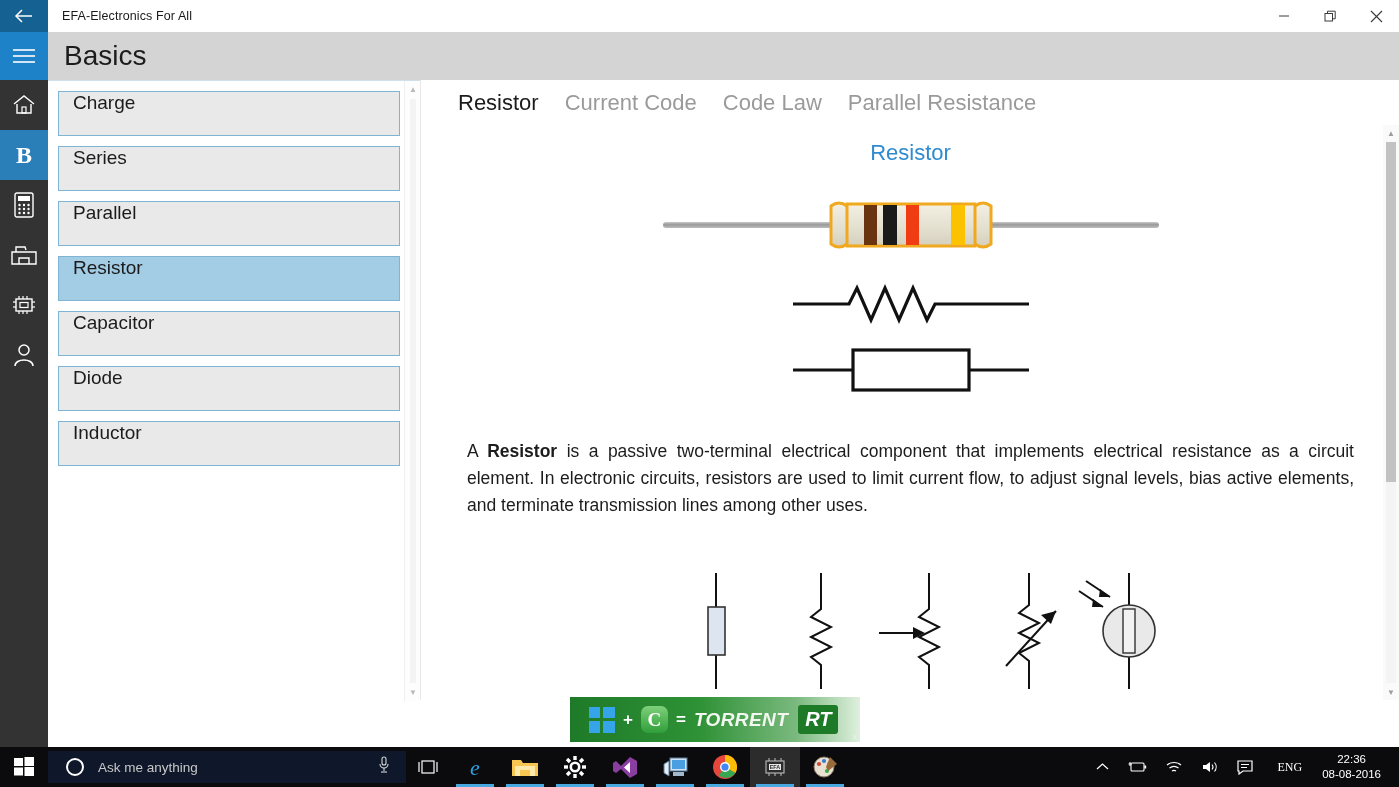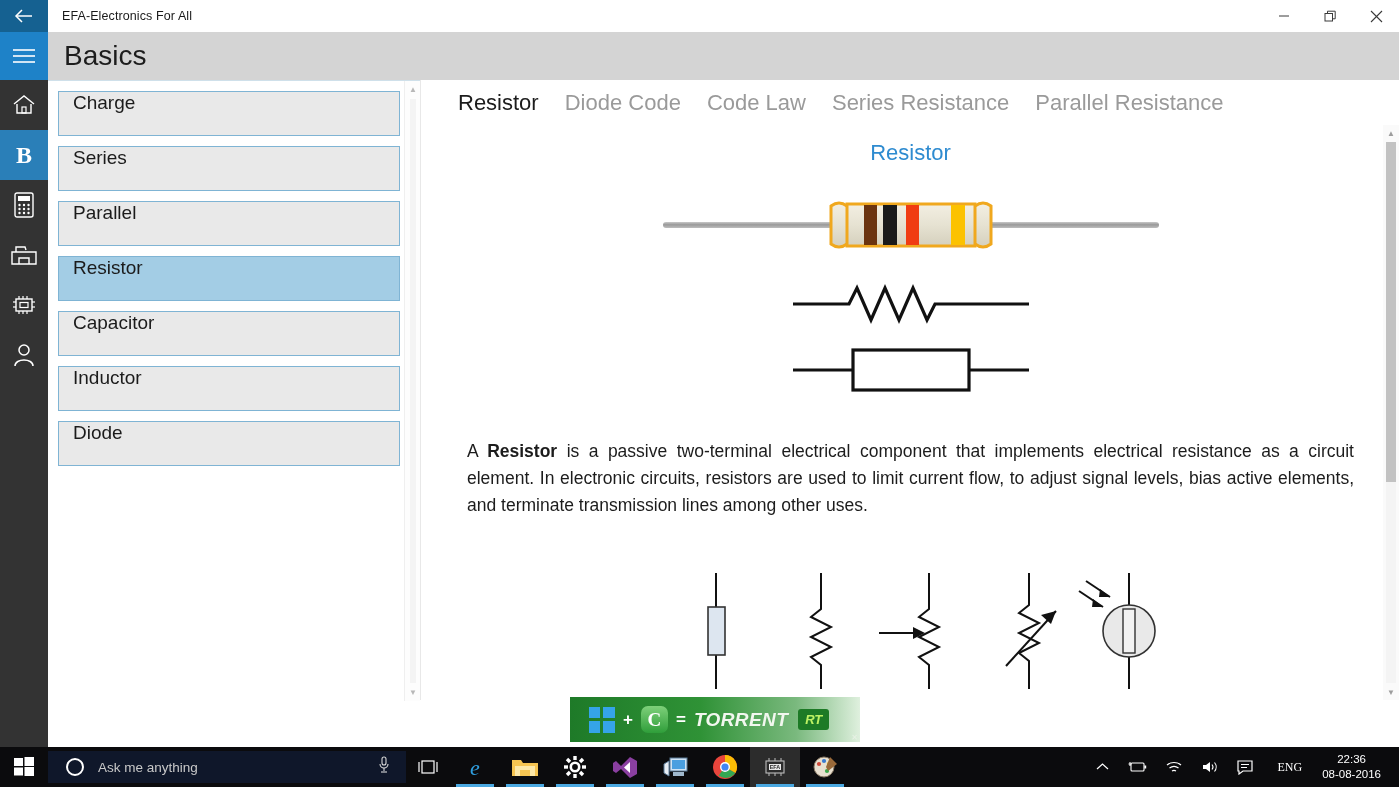--- a/index.html
+++ b/index.html
@@ -171,22 +171,22 @@
     display:flex; align-items:center; justify-content:center;
     color:#ffffff; font-size:19px; font-weight:bold;
     font-family:"Liberation Serif", serif;
   }
   .ad-eq { color:#ffffff; font-size:17px; font-weight:bold; margin:0 8px; }
   .ad-word {
     color:#f2f7ef; font-size:19px; font-weight:bold; font-style:italic;
     letter-spacing:0.4px;
   }
   .ad-rt {
-    margin-left:10px; background:#1d7a26; color:#bef264;
-    font-size:13px; font-weight:bold; font-style:italic;
+    margin-left:10px; background:#1d7a26; color:#ffffff;
+    font-size:20px; font-weight:bold; font-style:italic;
     padding:3px 7px; border-radius:3px;
   }
   .ad-close {
     position:absolute; right:2px; bottom:0; color:#e8f2e6; font-size:8px;
   }
 
   
   .taskbar {
     position:absolute; left:0; top:747px; width:1399px; height:40px;
     background:#0b0b0d; display:flex; align-items:center;
@@ -353,40 +353,39 @@
         <div class="litem">
           <span class="ltext">Parallel</span>
         </div>
         <div class="litem selected">
           <span class="ltext">Resistor</span>
         </div>
         <div class="litem">
           <span class="ltext">Capacitor</span>
         </div>
         <div class="litem">
+          <span class="ltext">Diode</span>
+        </div>
+        <div class="litem">
           <span class="ltext">Inductor</span>
-        </div>
-        <div class="litem">
-          <span class="ltext">Diode</span>
         </div>
       </div>
     <div class="lsb">
       <div class="arr">▲</div>
       <div class="track"></div>
       <div class="arr bot">▼</div>
     </div>
   </div>
 
   <div class="content">
 
     <div class="tabs" id="tabs">
         <div class="tab active">Resistor</div>
-        <div class="tab">Diode Code</div>
+        <div class="tab">Current Code</div>
         <div class="tab">Code Law</div>
-        <div class="tab">Series Resistance</div>
         <div class="tab">Parallel Resistance</div>
       </div>
 
     <div class="cscroll">
 
       <div class="restitle">Resistor</div>
 
       <div class="resphoto">
         <svg width="500" height="62" viewBox="0 0 500 62">
           <defs>

